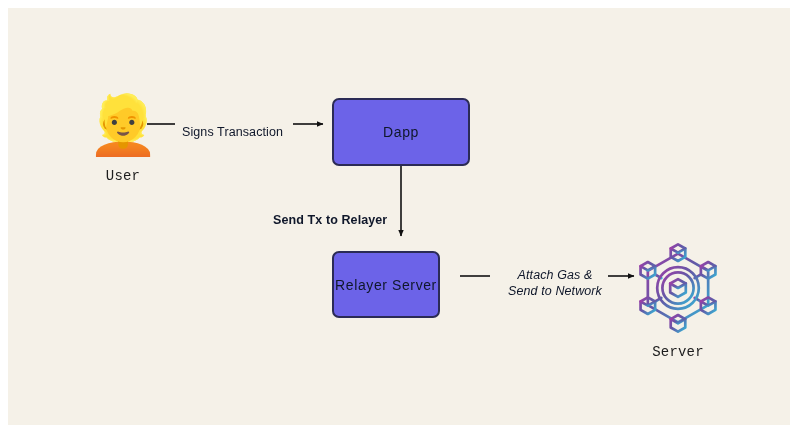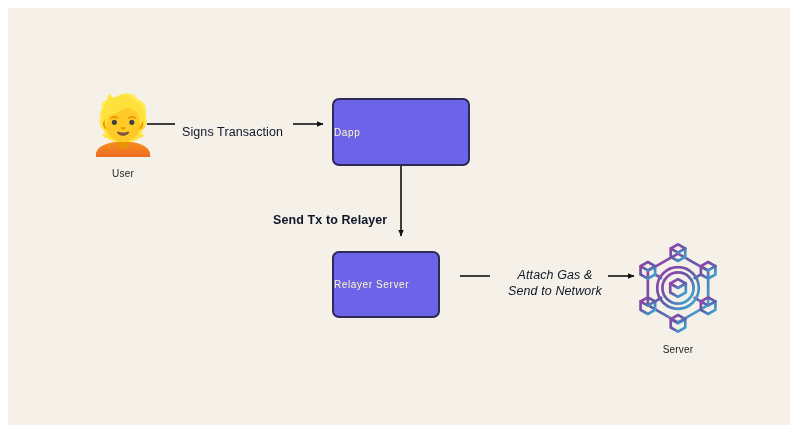--- a/index.html
+++ b/index.html
@@ -27,23 +27,23 @@
 
   
   .box {
     position: absolute;
     box-sizing: border-box;
     background: #6c63e8;
     border: 2px solid #2b2b55;
     border-radius: 7px;
     display: flex;
     align-items: center;
-    justify-content: flex-start;
-    color: #fef9c3;
-    font-size: 10px;
+    justify-content: center;
+    color: #0f172a;
+    font-size: 14px;
     letter-spacing: 0.6px;
     text-align: center;
   }
   #dapp-box {
     left: 324px;
     top: 90px;
     width: 138px;
     height: 68px;
   }
   #relayer-box {
@@ -60,24 +60,25 @@
     width: 86px;
     text-align: center;
   }
   #user-emoji {
     font-size: 58px;
     line-height: 66px;
     height: 68px;
     font-family: "DejaVu Sans", sans-serif;
   }
   #user-label, #chain-label {
-    font-size: 10px;
+    font-size: 14px;
     color: #1d1d1d;
     margin-top: 8px;
     letter-spacing: 0.2px;
+    font-family: Liberation Mono, monospace;
   }
 
   
   #chain-node {
     left: 614px;
     top: 228px;
     width: 112px;
     text-align: center;
   }
   #chain-icon {

